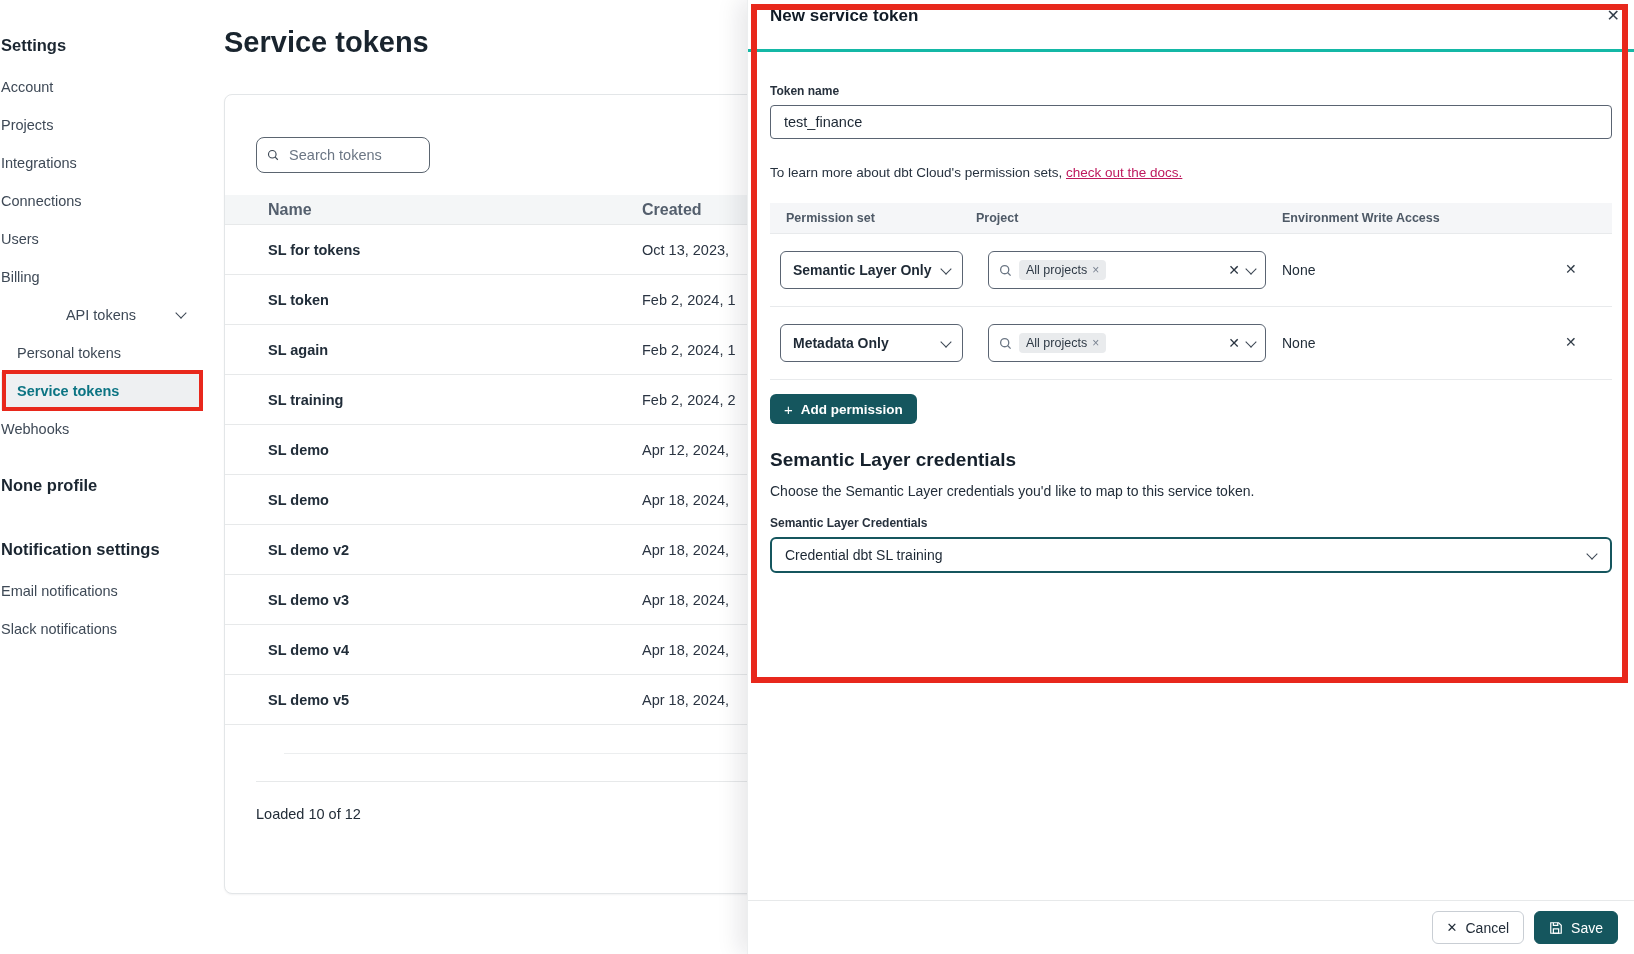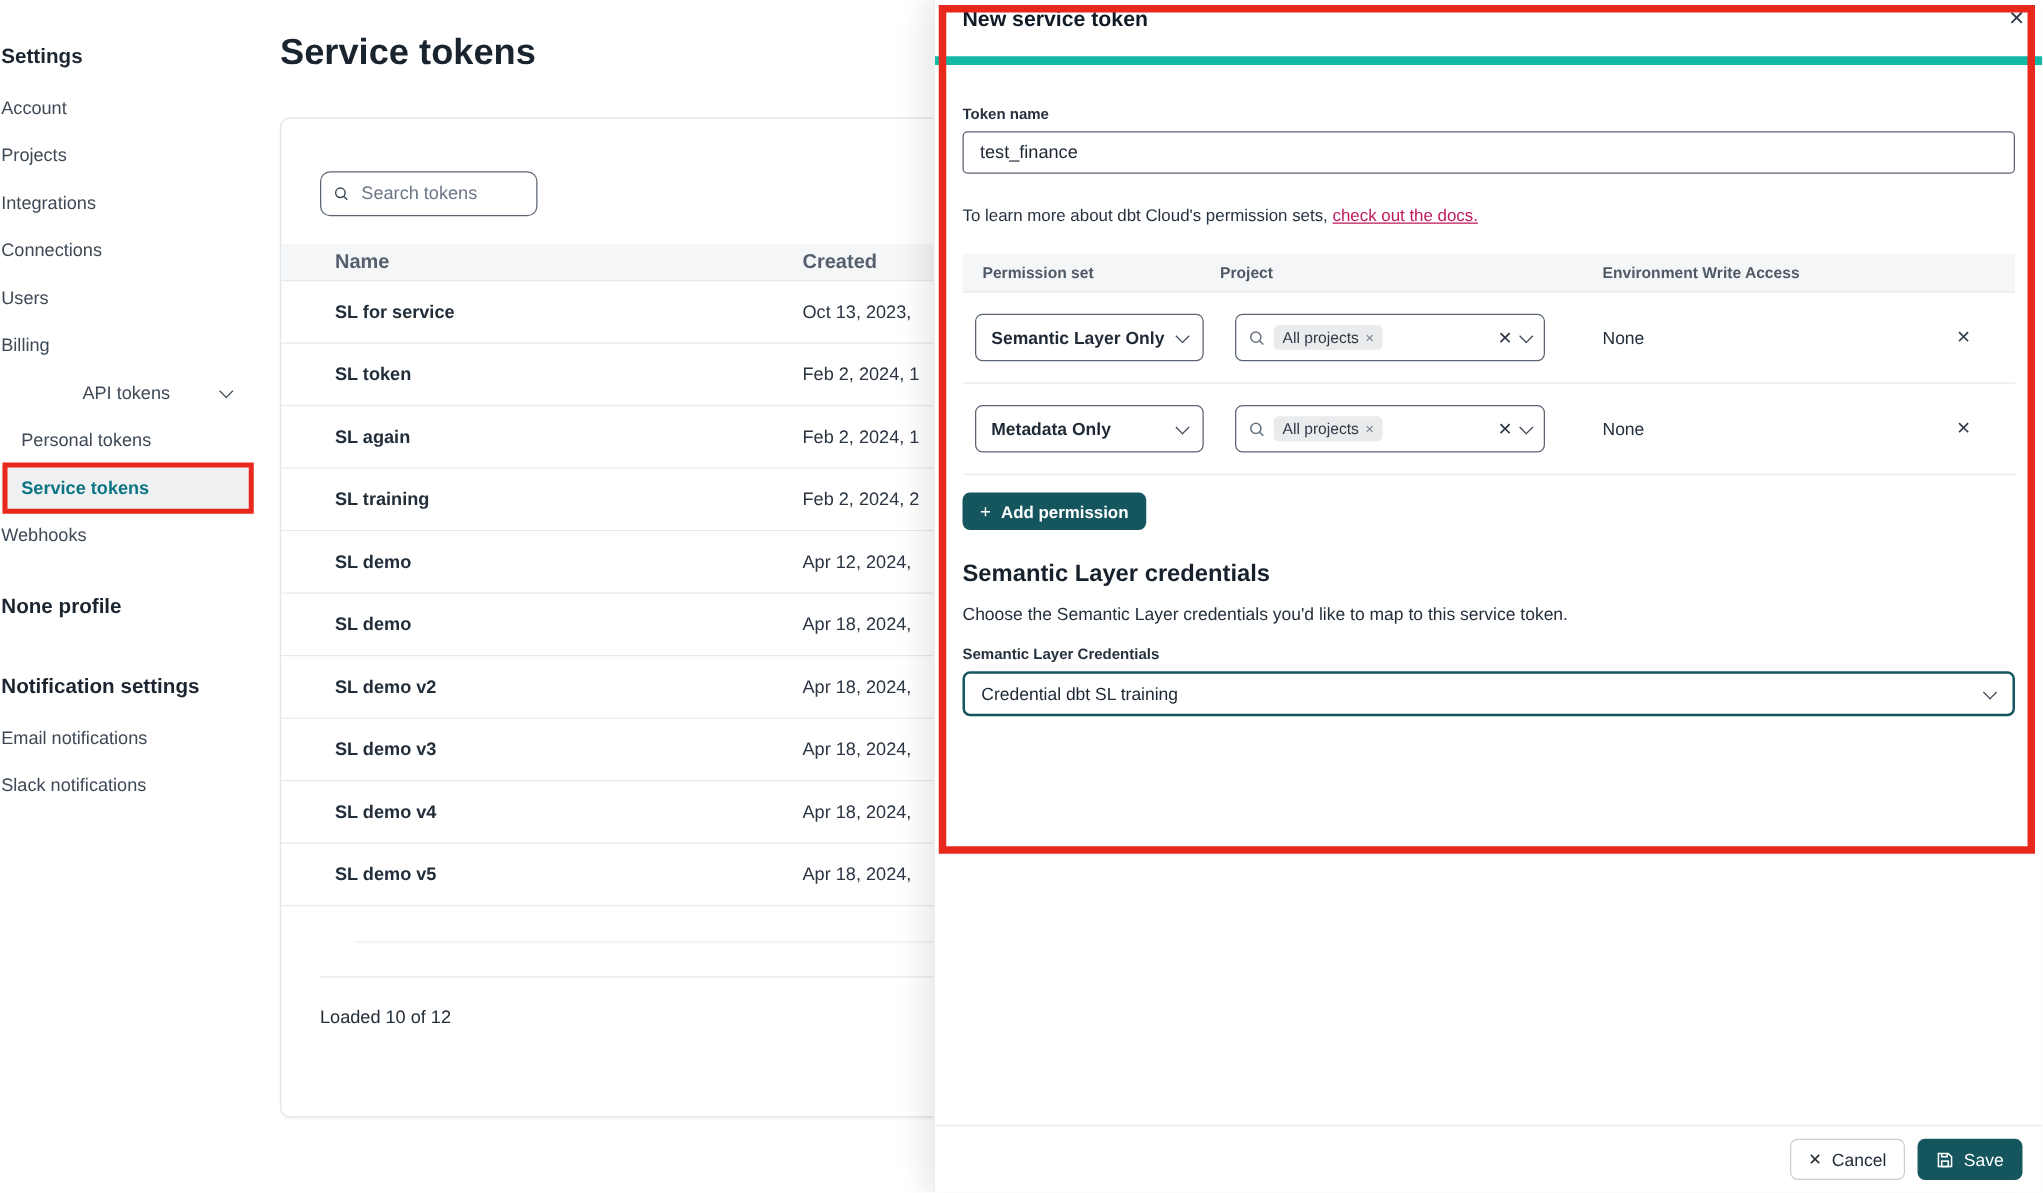--- a/index.html
+++ b/index.html
@@ -40,40 +40,40 @@
   .tok-row span{position:absolute;top:0;line-height:50px;font-size:14.5px;}
   .tok-row .name{left:43px;font-weight:bold;color:#212d39;}
   .tok-row .created{left:417px;color:#2a3442;}
   .partial-line1{margin:28px 0 0 59px;border-top:1px solid #eceeef;}
   .partial-line2{margin:27px 0 0 31px;border-top:1px solid #e7e9ea;}
   .loaded-status{margin:24px 0 0 31px;font-size:14.5px;color:#222d38;}
 
   
   .drawer{position:absolute;left:747px;top:0;bottom:0;right:0;background:#fff;z-index:10;
         border-left:1px solid #eceeef;box-shadow:-8px 0 22px rgba(16,24,40,.10);}
-  .drawer-header{height:52px;border-bottom:7px solid #14b8a6;position:relative;}
+  .drawer-header{height:52px;border-bottom:3px solid #14b8a6;position:relative;}
   .drawer-title{padding:6px 0 0 22px;font-size:17px;font-weight:bold;color:#101b26;}
   .drawer-close{position:absolute;top:8px;right:14px;font-size:16px;color:#333e4a;cursor:pointer;line-height:1;}
   .drawer-body{padding:0 22px;}
   .field-label{margin-top:32px;font-size:12px;font-weight:bold;color:#27313d;}
   .text-input{margin-top:7px;width:100%;height:34px;border:1px solid #5a6472;border-radius:4px;
         padding:0 13px;font-size:14.5px;color:#1c2733;font-family:inherit;outline:none;background:#fff;}
   .docs-line{margin-top:26px;font-size:13.5px;color:#27323f;}
   .docs-link{color:#be185d;text-decoration:underline;cursor:pointer;}
 
   .perm-table{margin-top:23px;}
   .perm-head{position:relative;height:31px;background:#f5f6f8;border-bottom:1px solid #e8eaec;}
   .perm-head span{position:absolute;line-height:31px;font-size:12.5px;font-weight:bold;color:#4e5966;}
   .ph-set{left:16px;}.ph-project{left:206px;}.ph-env{left:512px;}
   .perm-row{position:relative;height:73px;border-bottom:1px solid #e8eaec;}
   .perm-select{position:absolute;left:10px;top:17px;width:183px;height:38px;border:1px solid #5a6472;
         border-radius:6px;display:flex;align-items:center;padding:0 12px;cursor:pointer;background:#fff;}
   .perm-select .label{font-size:14px;font-weight:bold;color:#1e2935;flex:1;}
   .perm-select .chev,.proj-combo .chev,.cred-select .chev{border-color:#3c4754;margin-top:-3px;}
-  .proj-combo{position:absolute;left:218px;top:17px;width:248px;height:38px;border:1px solid #5a6472;
+  .proj-combo{position:absolute;left:218px;top:17px;width:278px;height:38px;border:1px solid #5a6472;
         border-radius:6px;display:flex;align-items:center;padding:0 10px;gap:7px;cursor:pointer;background:#fff;}
   .chip{background:#e9ebed;border-radius:4px;padding:3px 7px;font-size:12.5px;color:#2f3a46;
         display:flex;align-items:center;gap:5px;white-space:nowrap;}
   .chip .chip-x{color:#7a8492;font-size:12px;cursor:pointer;}
   .combo-spacer{flex:1;}
   .combo-clear{font-size:14px;color:#2a3440;cursor:pointer;}
   .none-text{position:absolute;left:512px;top:0;line-height:73px;font-size:14px;color:#222e3a;}
   .row-remove{position:absolute;left:795px;top:27px;font-size:14px;color:#323d49;cursor:pointer;}
 
   .add-perm-btn{margin-top:14px;display:inline-flex;align-items:center;gap:8px;height:30px;
@@ -149,21 +149,21 @@
         <input type="text" placeholder="Search tokens" style="">
       </div>
       <div class="tok-table">
         <div class="tok-head">
           <span class="col-name">Name</span>
           <span class="col-created">Created</span>
         </div>
         <div>
 
             <div class="tok-row">
-              <span class="name">SL for service</span>
+              <span class="name">SL for tokens</span>
               <span class="created">Oct 13, 2023,</span>
             </div>
 
             <div class="tok-row">
               <span class="name">SL token</span>
               <span class="created">Feb 2, 2024, 1</span>
             </div>
 
             <div class="tok-row">
               <span class="name">SL again</span>

